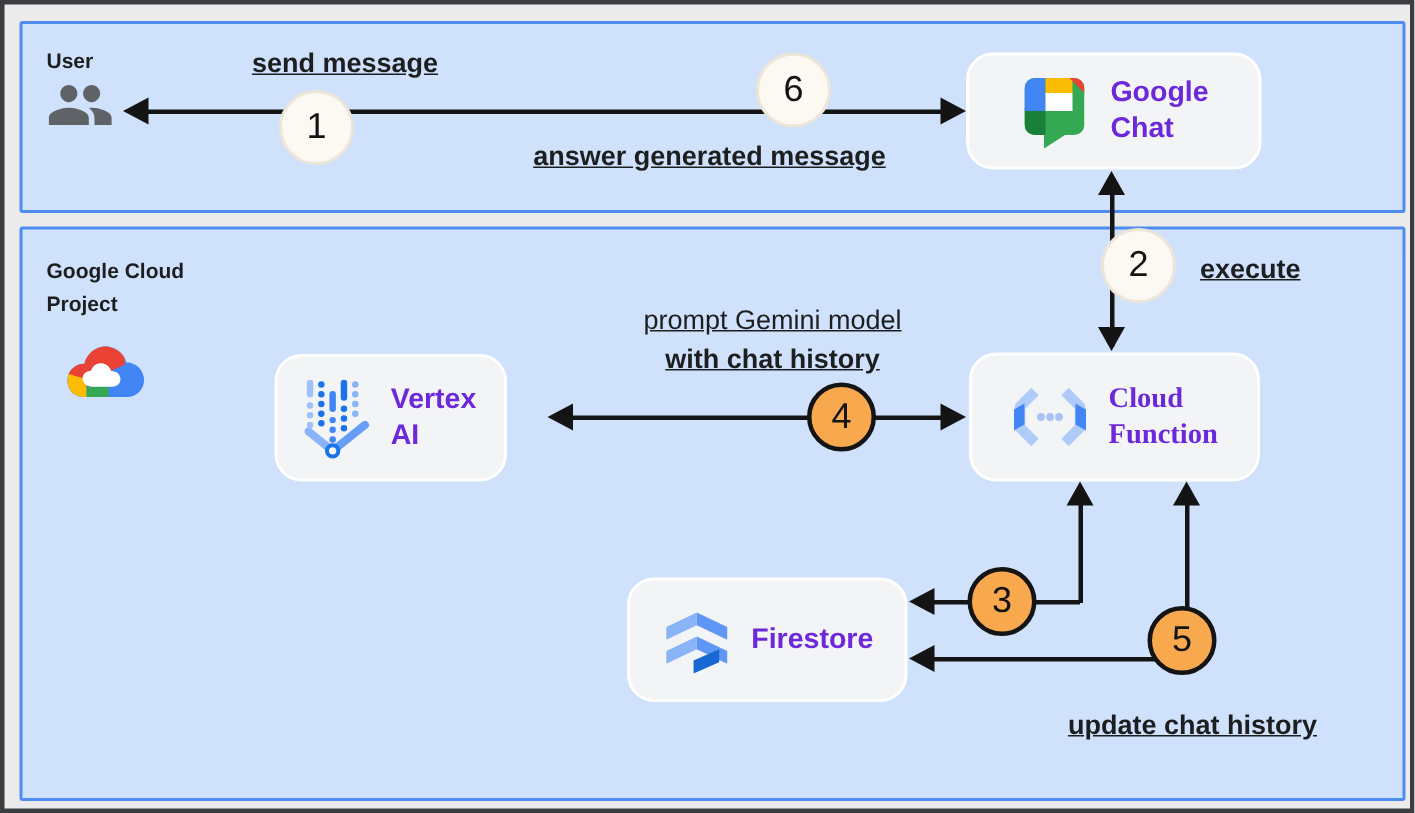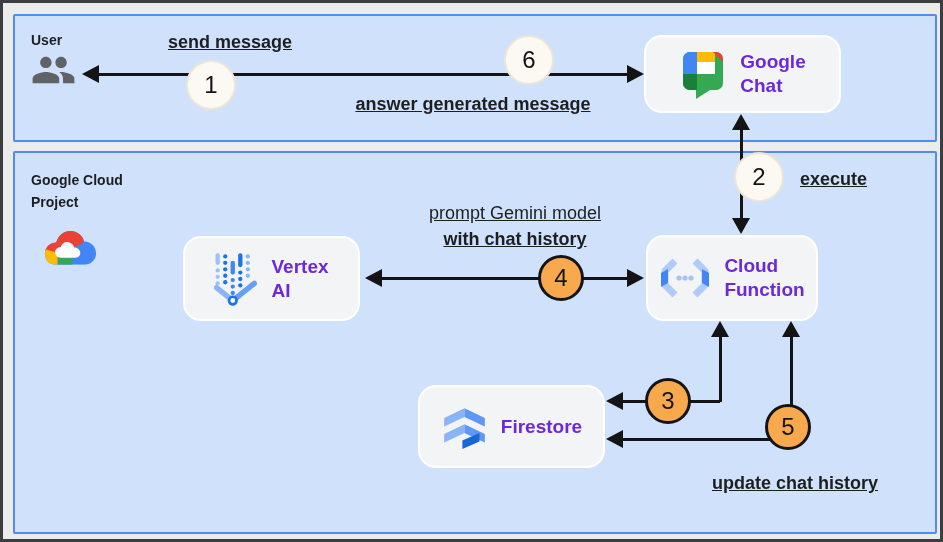--- a/index.html
+++ b/index.html
@@ -15,22 +15,22 @@
   #lane-gcp{left:10px;top:148px;width:924px;height:383px;}
   .lane-label{position:absolute;font-size:14px;color:var(--ink);line-height:22px;font-weight:700;}
   #lbl-user{left:28px;top:26px;}
   #lbl-gcp{left:28px;top:166px;}
   .icon-abs{position:absolute;line-height:0;}
   #user-icon{left:27px;top:48px;}
   #gcp-logo{left:40px;top:221px;}
   .node{position:absolute;background:var(--node-fill);border:2px solid #ffffff;border-radius:18px;
         display:flex;align-items:center;justify-content:center;gap:13px;}
   #node-chat{left:641px;top:32px;width:197px;height:78px;}
-  #node-vertex{left:180px;top:233px;width:177px;height:85px;}
-  #node-cf{left:643px;top:232px;width:172px;height:86px;}
+  #node-vertex{left:180px;top:233px;width:155px;height:85px;}
+  #node-cf{left:643px;top:232px;width:194px;height:86px;font-family:Liberation Serif, serif;}
   #node-fs{left:415px;top:382px;width:187px;height:83px;}
   .node-label{font-weight:700;font-size:19px;line-height:24px;color:#6d28d9;}
   .node-icon{line-height:0;}
   .ln{position:absolute;background:var(--arrow);}
   .ah{position:absolute;width:0;height:0;border-style:solid;}
   .step{position:absolute;border-radius:50%;display:flex;align-items:center;justify-content:center;
         font-size:24px;color:#141414;}
   .step-light{width:50px;height:50px;background:var(--step-white);border:2px solid #ece5d8;}
   .step-orange{width:46px;height:46px;background:var(--step-orange);border:3px solid #141414;}
   #step-1{left:183px;top:57px;}

